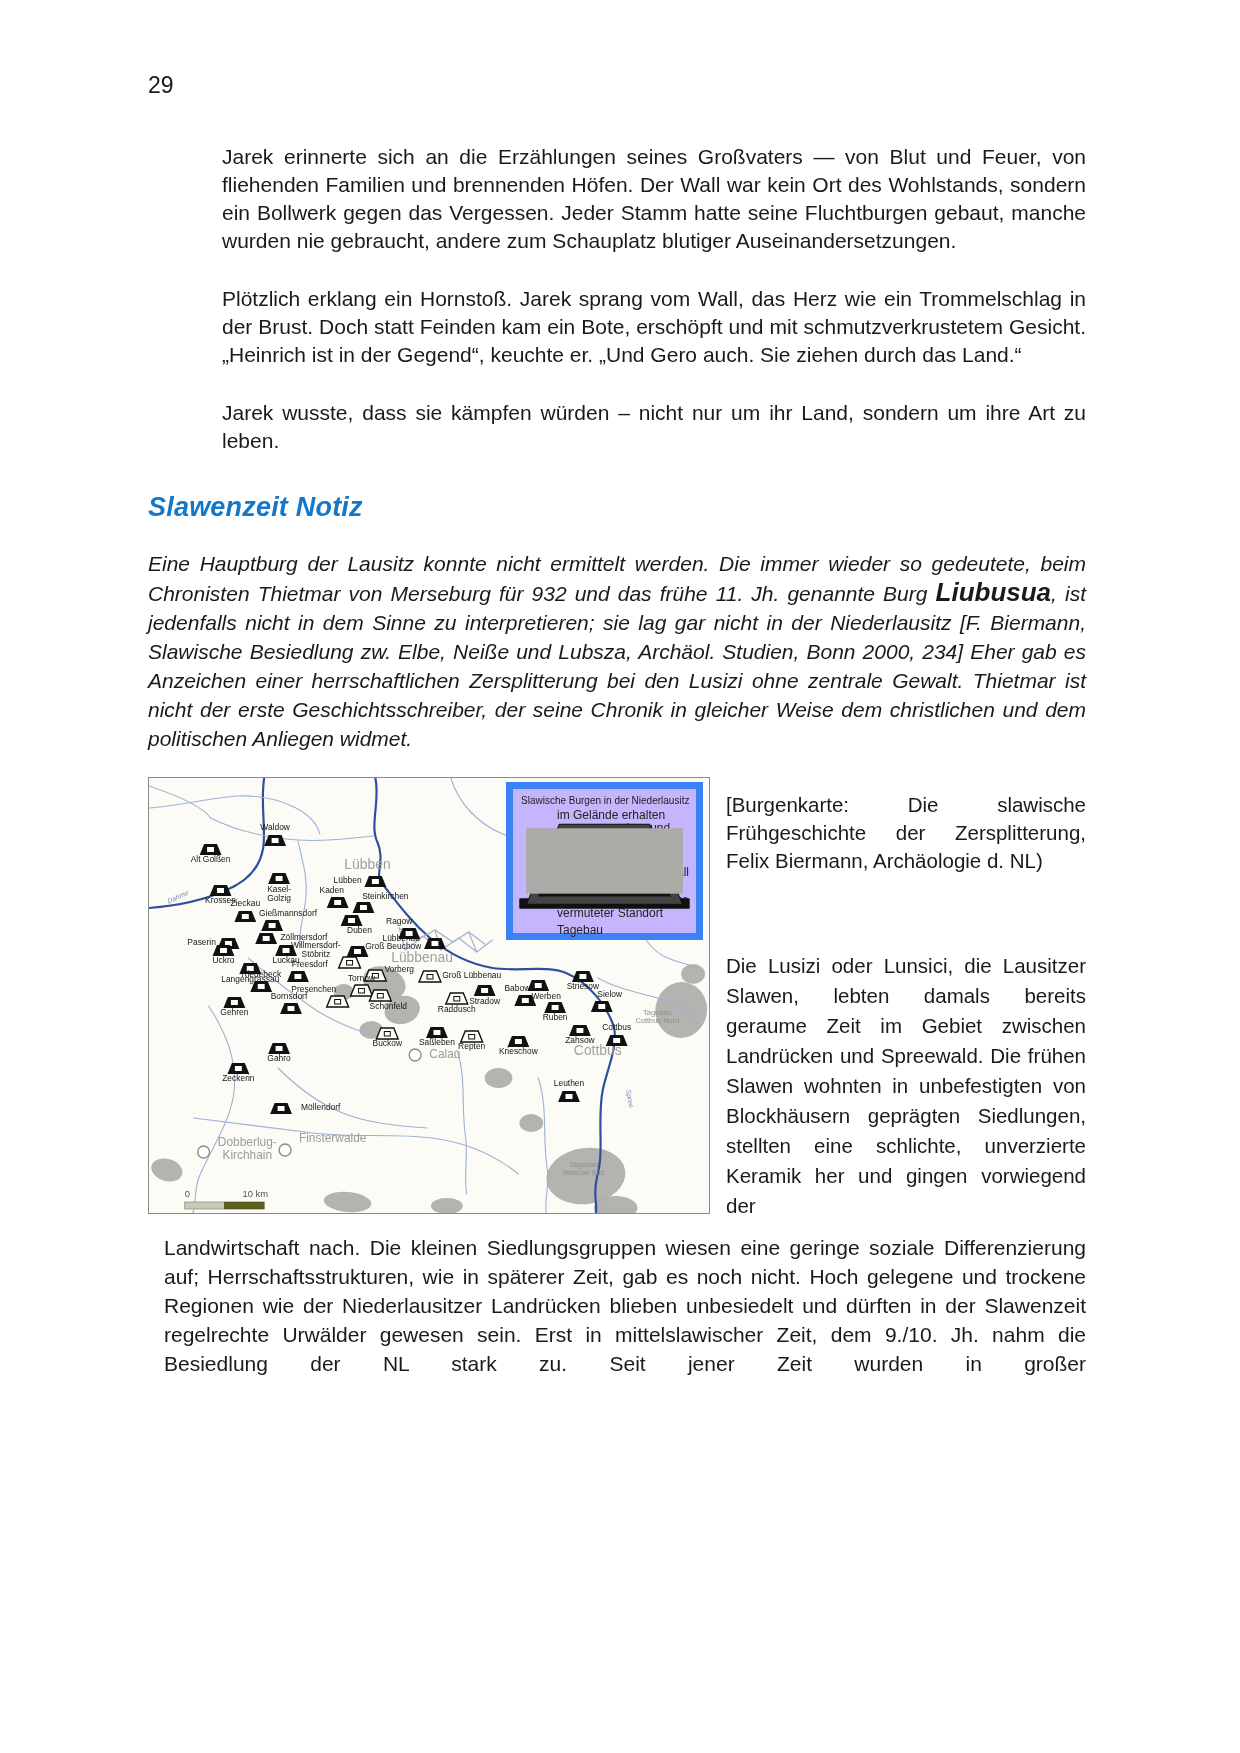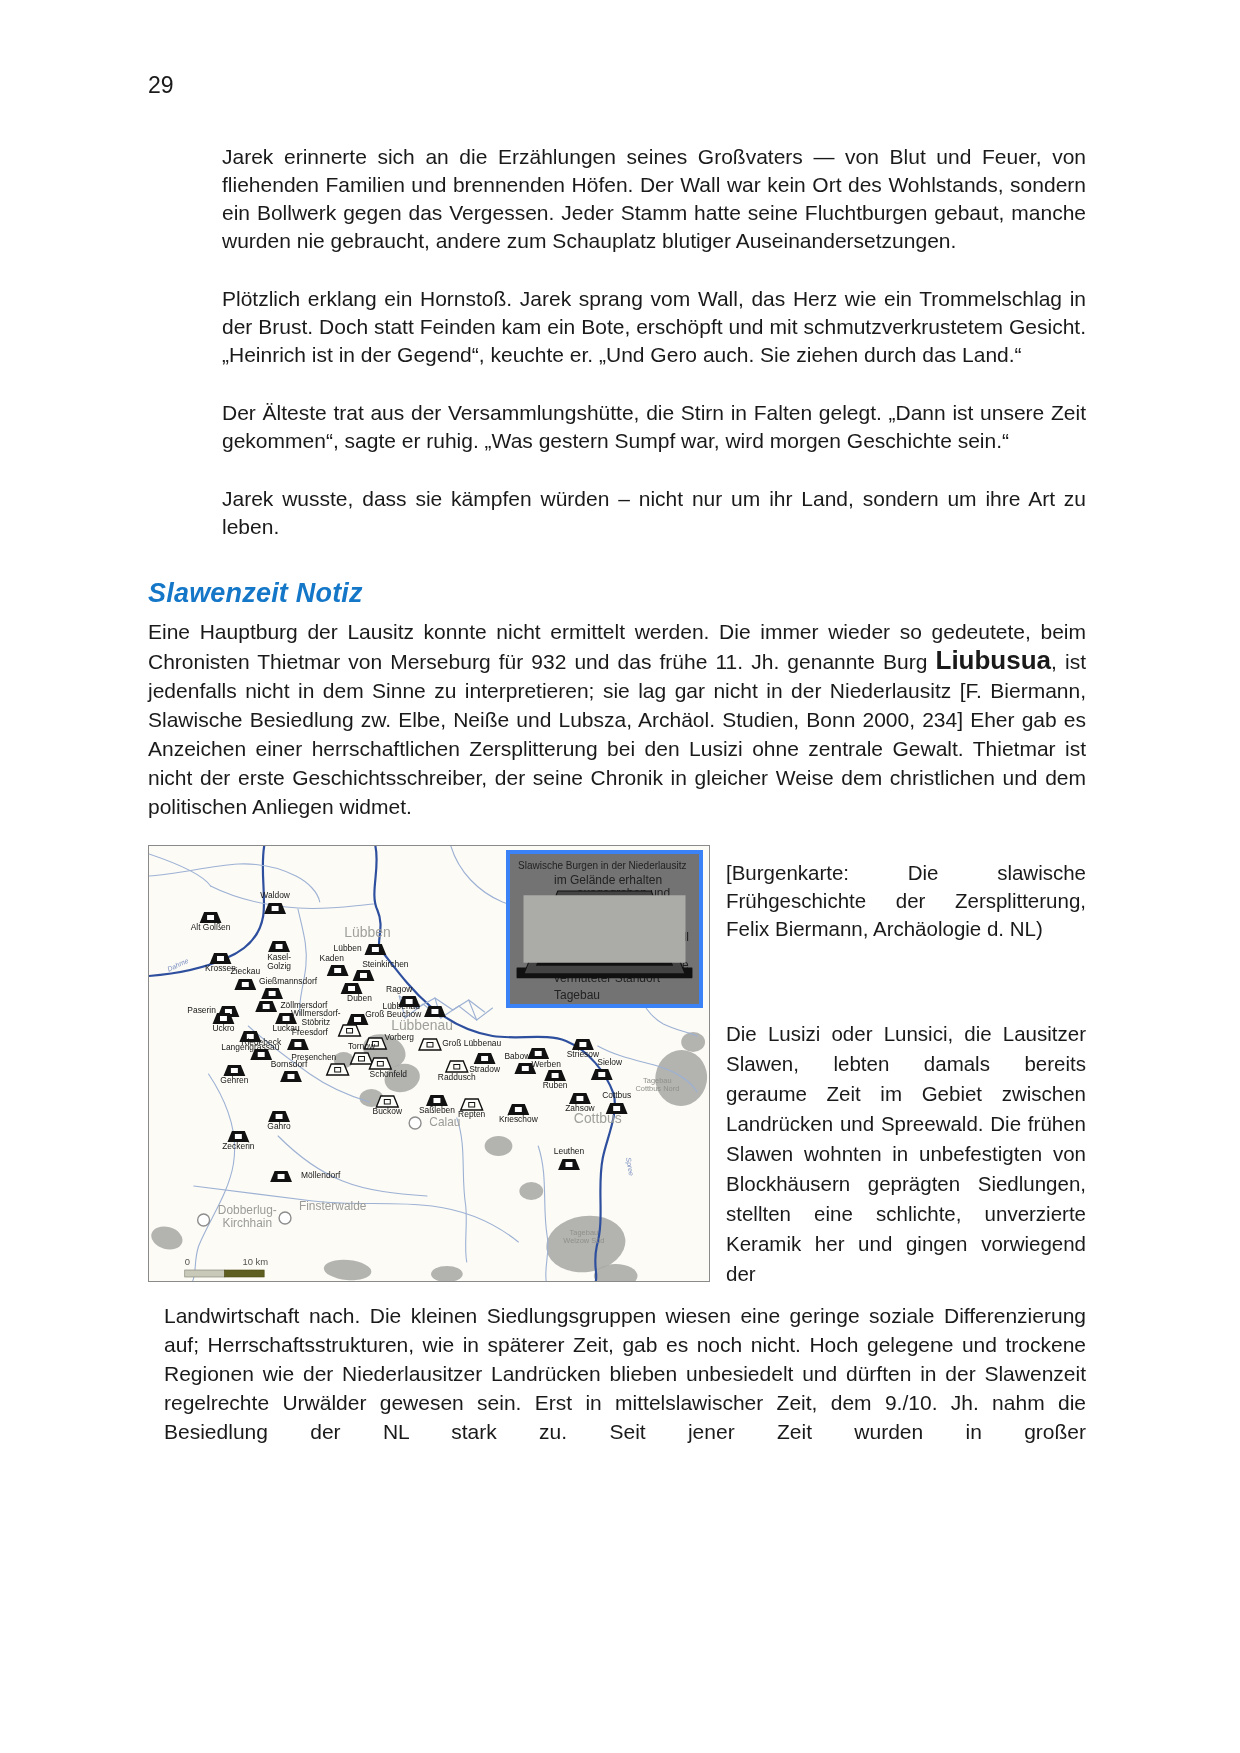--- a/index.html
+++ b/index.html
@@ -17,21 +17,21 @@
   }
   .content{position:absolute;left:148px;top:72px;width:938px;}
   .pagenum{text-align:left;font-size:23px;margin:0 0 44px 0;}
   .story{margin-left:74px;}
   .story p{margin:2px 0 30px 0;font-size:21px;line-height:28px;text-align:justify;}
   h2.notiz{
     margin:36px 0 0 0;font-size:27px;line-height:32px;
     font-style:italic;font-weight:bold;color:var(--heading-blue);
     letter-spacing:.2px;
   }
-  p.hist{margin:8px 0 0 0;font-size:21px;line-height:29px;text-align:justify;}
+  p.hist{margin:26px 0 0 0;font-size:21px;line-height:29px;text-align:justify;font-style:italic;}
   .liub{font-weight:bold;font-size:26px;line-height:29px;}
   .figure-row{display:flex;align-items:flex-start;margin-top:24px;}
   .map-box{
     position:relative;flex:none;width:560px;height:435px;
     background:#fcfbf6;border:1px solid #8a8a8a;box-sizing:content-box;
   }
   .map-box svg{position:absolute;left:0;top:0;width:100%;height:100%;}
   .blob{fill:var(--tagebau-gray);opacity:.9;stroke:none;}
   .rv-d{stroke:var(--river-dark);stroke-width:2.2;stroke-linecap:round;}
   .rv-l{stroke:var(--river-light);stroke-width:1.1;stroke-linecap:round;}
@@ -43,21 +43,21 @@
   .lbl-fort{font-size:8.5px;fill:#161616;}
   .lbl-city{font-size:12px;fill:#9b9b98;}
   .lbl-big{font-size:14px;fill:#a0a09c;}
   .lbl-tag{font-size:7.5px;fill:#8f8f8a;}
   .lbl-river{font-size:7px;fill:#7b8fc0;font-style:italic;}
   .lbl-scale{font-size:9.5px;fill:#55554f;}
   .sc-l{fill:#c9c9ba;stroke:#7c7c6c;stroke-width:.6;}
   .sc-r{fill:var(--scale-dark);stroke:#4c4c18;stroke-width:.6;}
   .legend{
     position:absolute;left:357px;top:4px;width:197px;height:158px;
-    background:#737373;border:4px solid #3b82f6;box-sizing:border-box;
+    background:#c4b5fd;border:7px solid #3b82f6;box-sizing:border-box;
     padding:6px 6px 4px 8px;
   }
   .legend-title{font-size:10px;margin:0 0 5px 0;color:#222;}
   .legend-row{display:flex;align-items:center;margin-bottom:3px;}
   .legend-row.gap-top{margin-top:8px;}
   .legend-icon{flex:none;width:30px;margin-right:6px;}
   .legend-label{font-size:12px;line-height:9.5px;color:#222;text-align:center;}
   .right-col{width:365px;margin-left:16px;}
   .caption{margin:14px 0 0 0;font-size:20.5px;line-height:28px;text-align:justify;}
   .side{margin:76px 0 0 0;font-size:20.5px;line-height:30px;text-align:justify;text-align-last:justify;}
@@ -67,21 +67,20 @@
 <body>
 
 <div class="page">
   <div class="content">
 
     <p class="pagenum">29</p>
 
     <div class="story">
       <p>Jarek erinnerte sich an die Erzählungen seines Großvaters — von Blut und Feuer, von fliehenden Familien und brennenden Höfen. Der Wall war kein Ort des Wohlstands, sondern ein Bollwerk gegen das Vergessen. Jeder Stamm hatte seine Fluchtburgen gebaut, manche wurden nie gebraucht, andere zum Schauplatz blutiger Auseinandersetzungen.</p>
       <p>Plötzlich erklang ein Hornstoß. Jarek sprang vom Wall, das Herz wie ein Trommelschlag in der Brust. Doch statt Feinden kam ein Bote, erschöpft und mit schmutzverkrustetem Gesicht. „Heinrich ist in der Gegend“, keuchte er. „Und Gero auch. Sie ziehen durch das Land.“</p>
-      <p>Der Älteste trat aus der Versammlungshütte, die Stirn in Falten gelegt. „Dann ist unsere Zeit gekommen“, sagte er ruhig. „Was gestern Sumpf war, wird morgen Geschichte sein.“</p>
       <p>Jarek wusste, dass sie kämpfen würden – nicht nur um ihr Land, sondern um ihre Art zu leben.</p>
     </div>
 
     <h2 class="notiz">Slawenzeit Notiz</h2>
 
     <p class="hist"><span>Eine Hauptburg der Lausitz konnte nicht ermittelt werden. Die immer wieder so gedeutete, beim Chronisten Thietmar von Merseburg für 932 und das frühe 11. Jh. genannte Burg </span><span class="liub">Liubusua</span><span>, ist jedenfalls nicht in dem Sinne zu interpretieren; sie lag gar nicht in der Niederlausitz [F. Biermann, Slawische Besiedlung zw. Elbe, Neiße und Lubsza, Archäol. Studien, Bonn 2000, 234] Eher gab es Anzeichen einer herrschaftlichen Zersplitterung bei den Lusizi ohne zentrale Gewalt. Thietmar ist nicht der erste Geschichtsschreiber, der seine Chronik in gleicher Weise dem christlichen und dem politischen Anliegen widmet.</span></p>
 
     <div class="figure-row">
 
       <div class="map-box">

